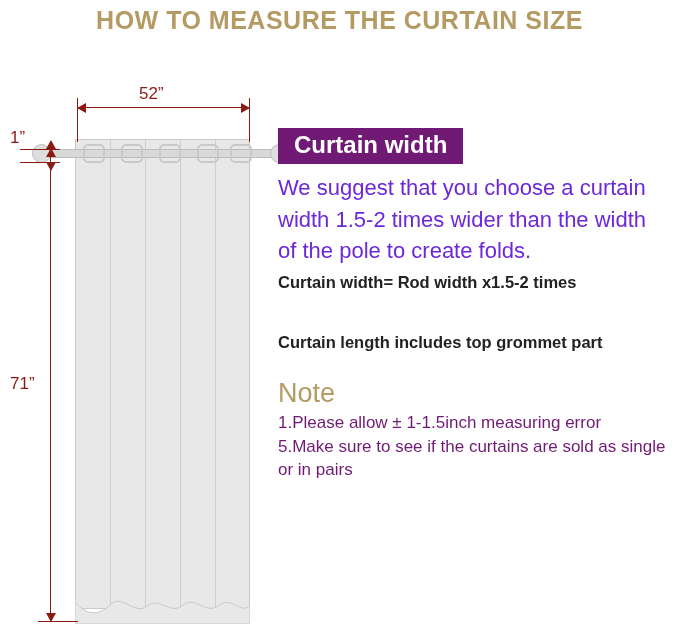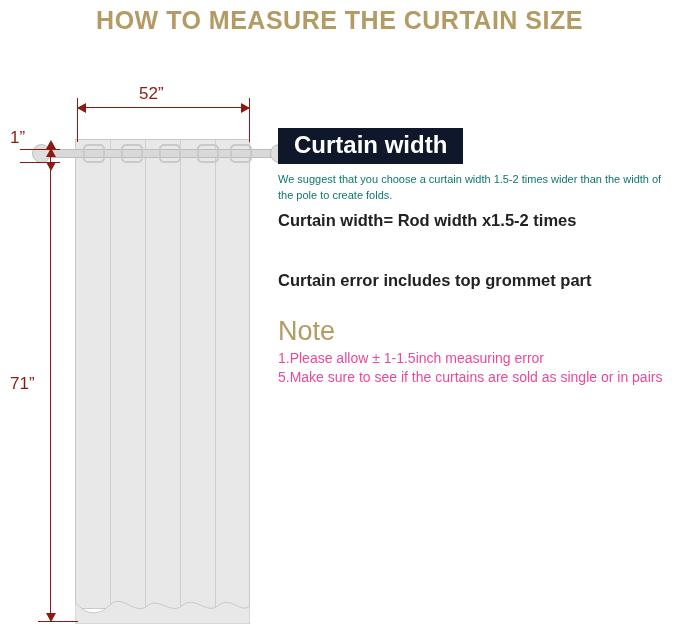--- a/index.html
+++ b/index.html
@@ -133,53 +133,53 @@
 
   
   #content {
     position: absolute;
     left: 278px;
     top: 128px;
     width: 400px;
   }
   .section-banner {
     display: inline-block;
-    background: #0f172a;
+    background: #701a75;
     color: #ffffff;
     font-size: 24px;
     font-weight: bold;
     padding: 4px 16px 6px 16px;
     margin: 0 0 8px 0;
     line-height: 1.1;
   }
   .body-text {
-    font-size: 11px;
+    font-size: 22px;
     line-height: 1.42;
-    color: #0f766e;
+    color: #6d28d9;
     margin: 0 9px 4px 0;
     max-width: 392px;
   }
   .bold-text {
     font-size: 16.5px;
     font-weight: bold;
     color: #222222;
     margin: 7px 0 0 0;
   }
   .gap-lg { height: 34px; }
   .gap-md { height: 26px; }
   #note-title {
     color: #b49a63;
     font-size: 27px;
     font-weight: normal;
     margin: 0 0 2px 0;
   }
   .note-line {
-    font-size: 14px;
+    font-size: 17px;
     line-height: 1.38;
-    color: #ec4899;
+    color: #701a75;
     margin: 0;
   }
 </style>
 </head>
 <body>
 
 <div id="title">HOW TO MEASURE THE CURTAIN SIZE</div>
 
 <div id="diagram">
 
@@ -226,20 +226,20 @@
 </div>
 
 <div id="content">
 
   <div class="section-banner">Curtain width</div>
   <p class="body-text">We suggest that you choose a curtain width 1.5-2 times wider than the width of the pole to create folds.</p>
   <p class="bold-text">Curtain width= Rod width x1.5-2 times</p>
 
   <div class="gap-lg"></div>
 
-  <p class="bold-text">Curtain error includes top grommet part</p>
+  <p class="bold-text">Curtain length includes top grommet part</p>
 
   <div class="gap-md"></div>
 
   <div id="note-title">Note</div>
   <p class="note-line">1.Please allow ± 1-1.5inch measuring error</p>
   <p class="note-line">5.Make sure to see if the curtains are sold as single or in pairs</p>
 </div>
 
 </body></html>

